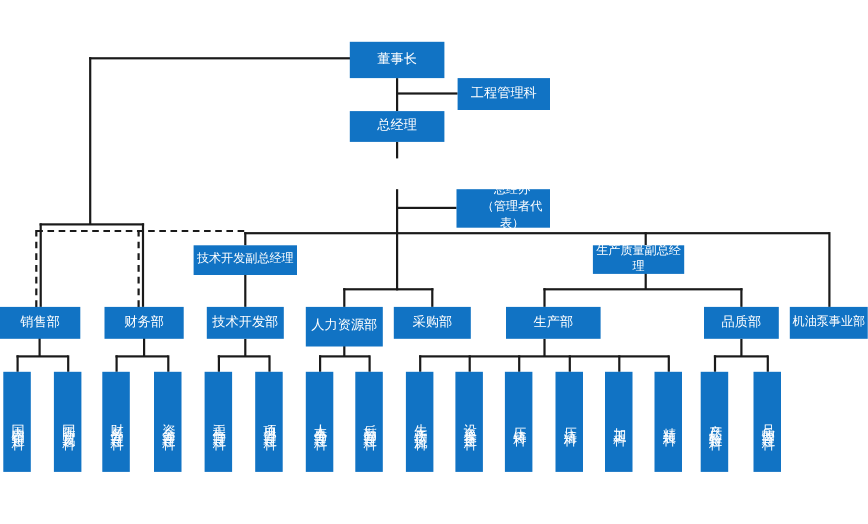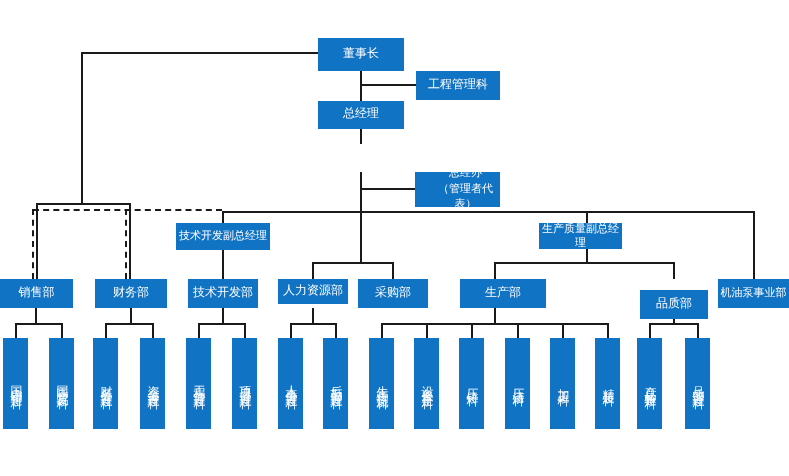--- a/index.html
+++ b/index.html
@@ -99,24 +99,24 @@
   <div class="box" style="left:416px;top:71px;width:84px;height:29px">工程管理科</div>
   <div class="box" style="left:318px;top:101px;width:86px;height:28px">总经理</div>
   <div class="box twoline" style="left:415px;top:172px;width:85px;height:35px">总经办
 （管理者代表）</div>
   <div class="box small" style="left:176px;top:223px;width:94px;height:27px">技术开发副总经理</div>
   <div class="box small" style="left:539px;top:223px;width:83px;height:26px">生产质量副总经理</div>
 
   <div class="box" style="left:95px;top:279px;width:72px;height:29px">财务部</div>
   <div class="box" style="left:0px;top:279px;width:73px;height:29px">销售部</div>
   <div class="box" style="left:188px;top:279px;width:70px;height:29px">技术开发部</div>
-  <div class="box" style="left:278px;top:279px;width:70px;height:25px">人力资源部</div>
+  <div class="box" style="left:278px;top:279px;width:70px;height:36px">人力资源部</div>
   <div class="box" style="left:358px;top:279px;width:70px;height:29px">采购部</div>
   <div class="box" style="left:460px;top:279px;width:86px;height:29px">生产部</div>
-  <div class="box" style="left:640px;top:290px;width:68px;height:29px">品质部</div>
+  <div class="box" style="left:640px;top:279px;width:68px;height:29px">品质部</div>
   <div class="box small" style="left:718px;top:279px;width:71px;height:29px">机油泵事业部</div>
 
   <div class="box vwrap" style="left:3px;top:338px;width:25px;height:91px">
     <span class="vtext">国内销售科</span>
     </div>
   <div class="box vwrap" style="left:49px;top:338px;width:25px;height:91px">
     <span class="vtext">国际贸易科</span>
     </div>
   <div class="box vwrap" style="left:93px;top:338px;width:25px;height:91px">
     <span class="vtext">财务管理科</span>

